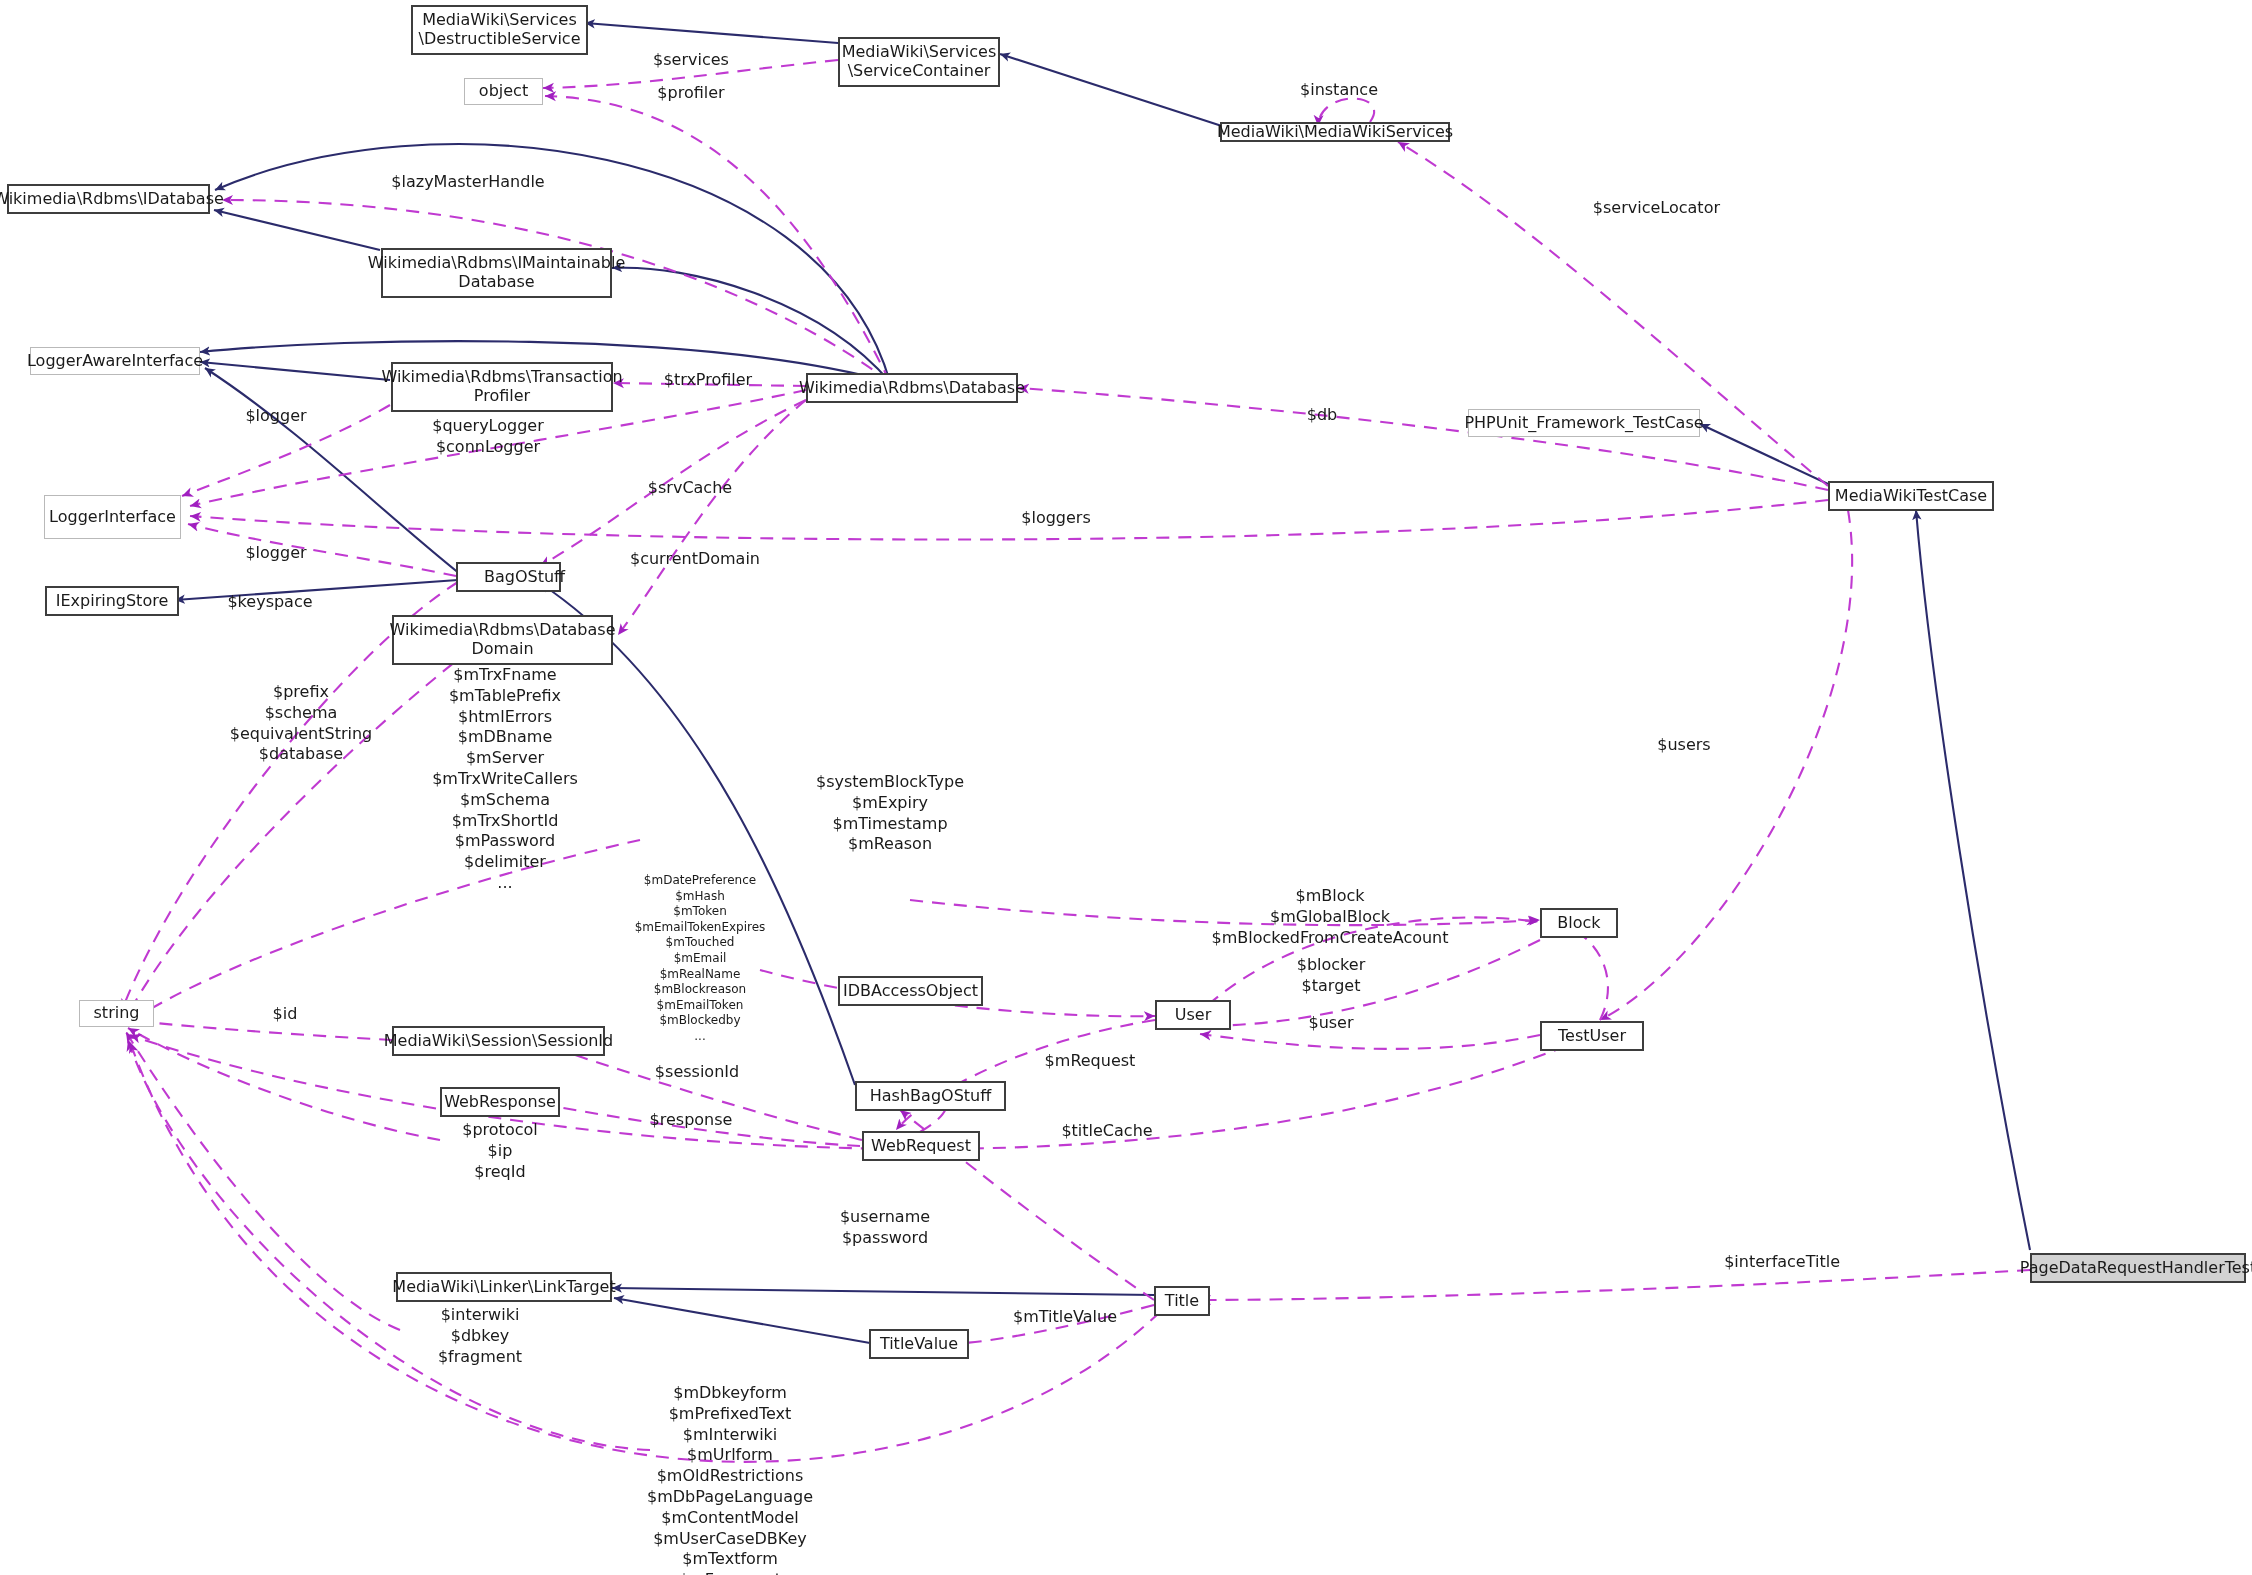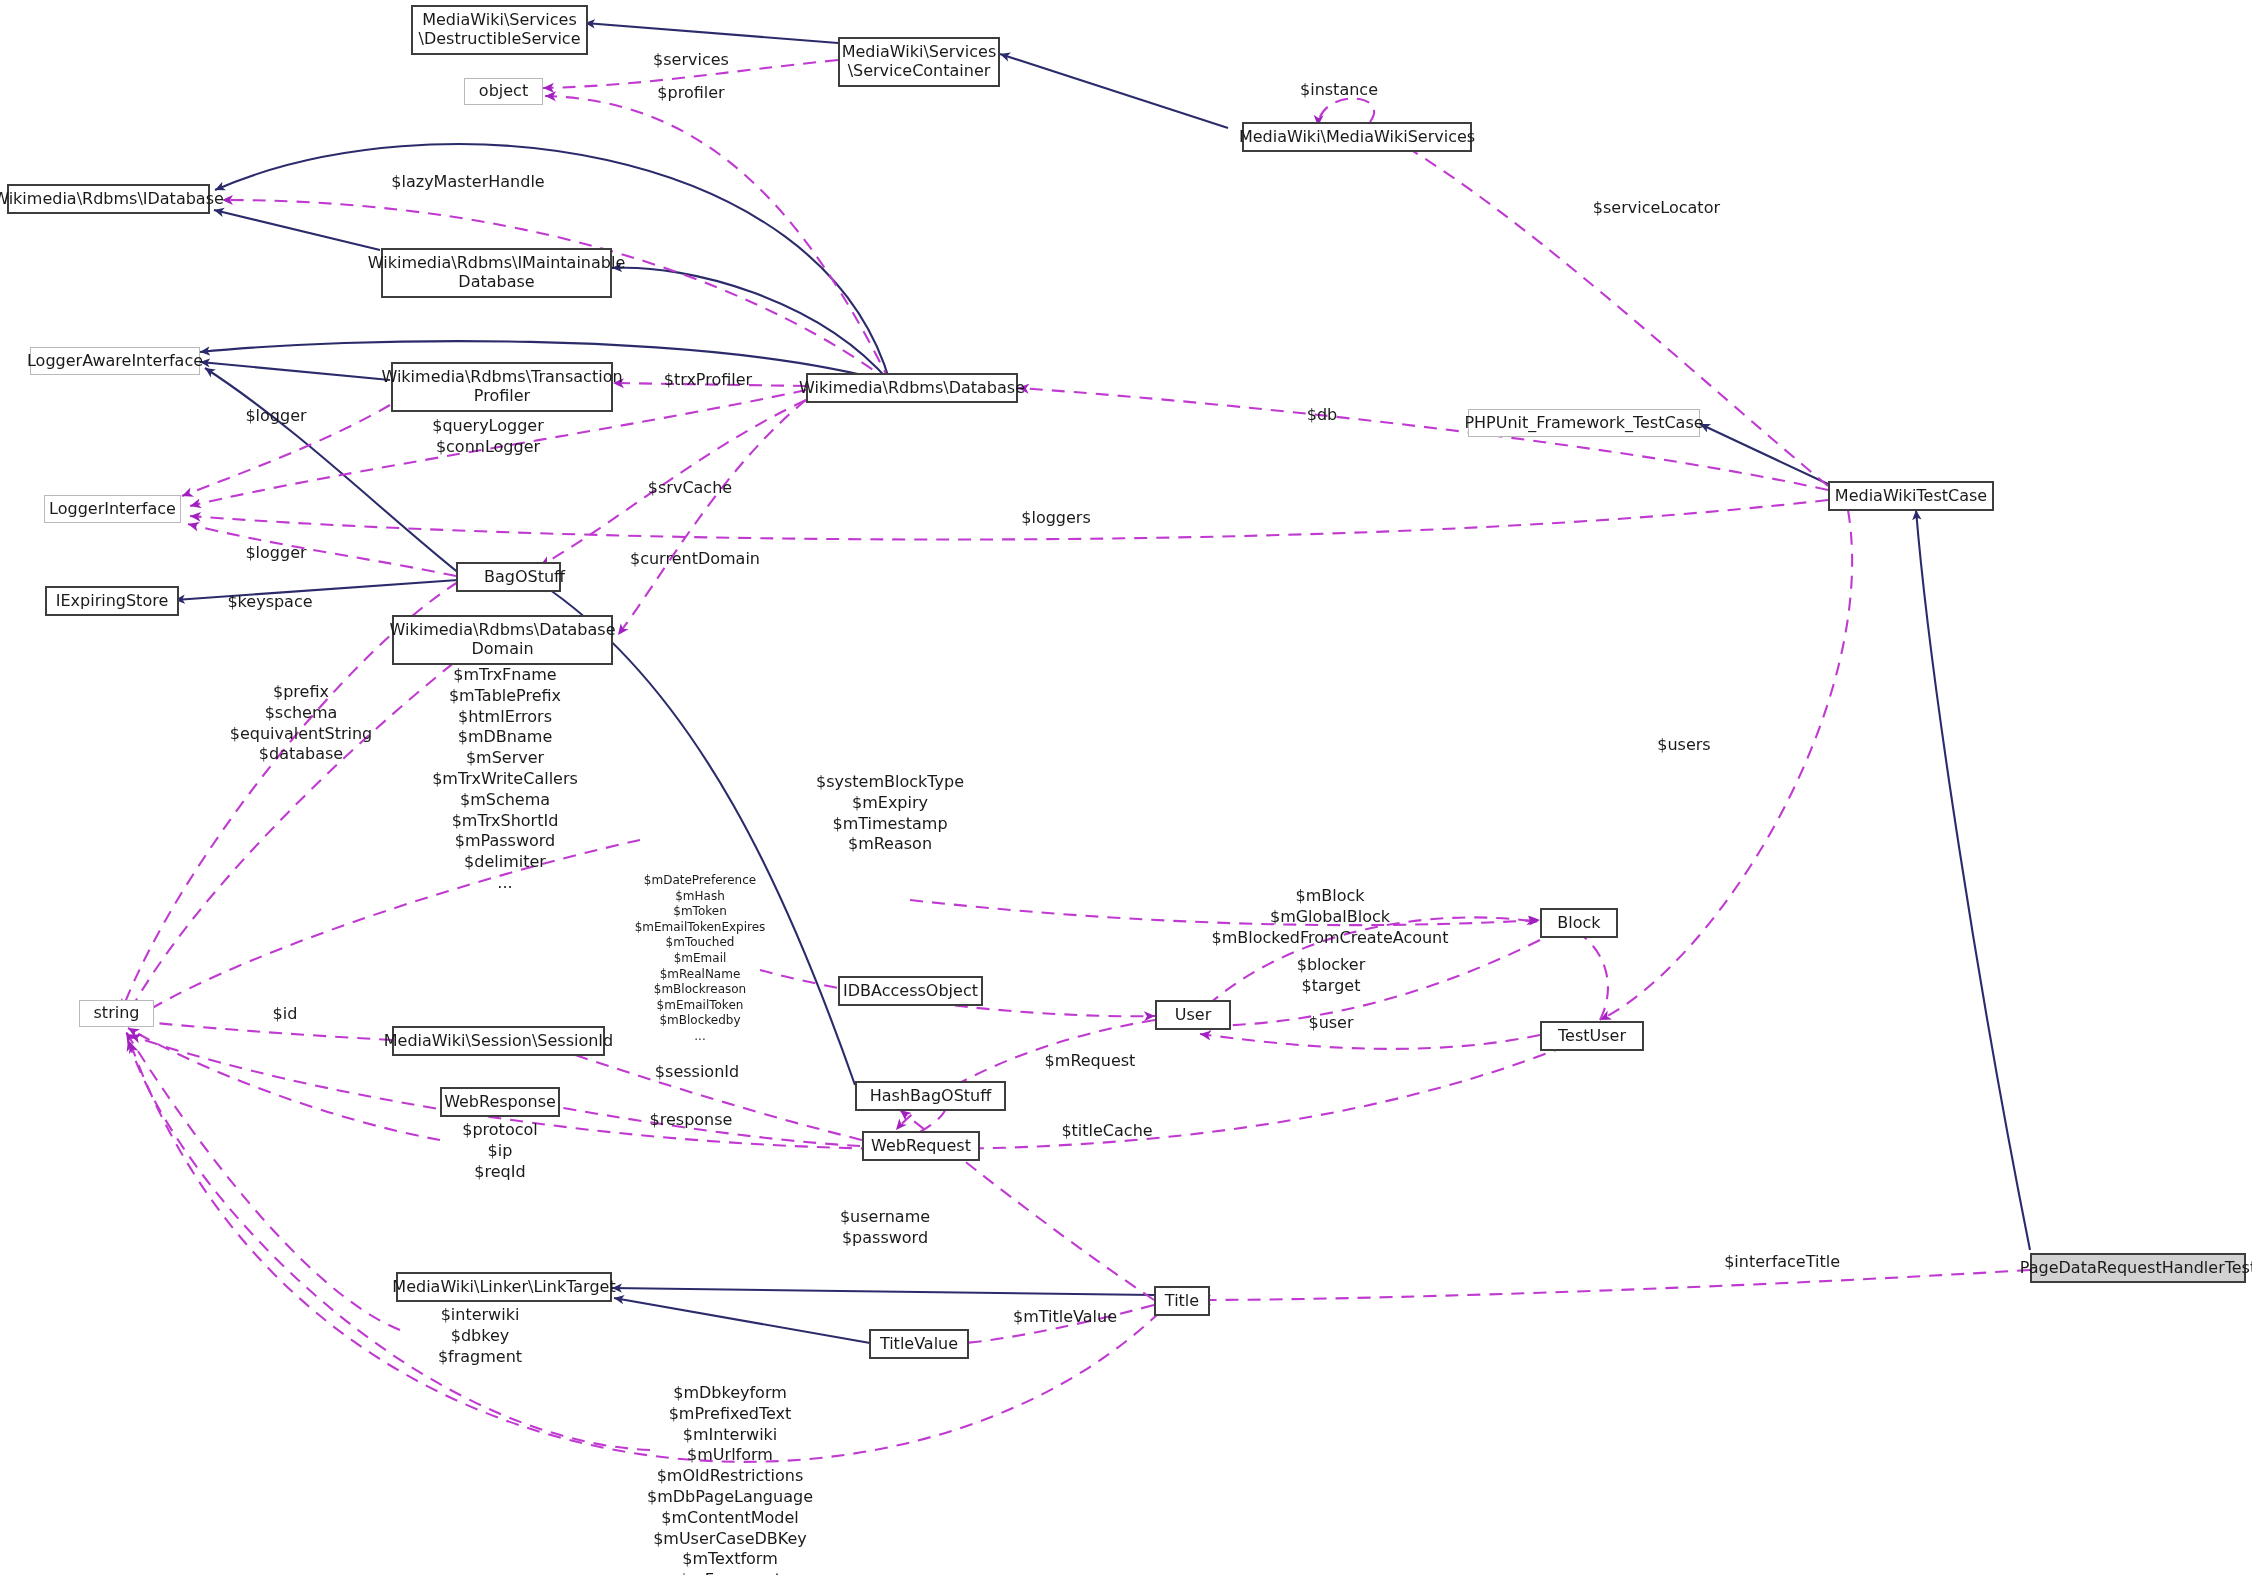--- a/index.html
+++ b/index.html
@@ -165,39 +165,39 @@
   </svg>
 
   <div class="node solid" style="left:411px;top:5px;width:177px;height:50px;font-size:16px;">MediaWiki\Services
 \DestructibleService</div>
 
   <div class="node solid" style="left:838px;top:37px;width:162px;height:50px;font-size:16px;">MediaWiki\Services
 \ServiceContainer</div>
 
   <div class="node light" style="left:464px;top:78px;width:79px;height:27px;font-size:16px;">object</div>
 
-  <div class="node solid" style="left:1220px;top:122px;width:230px;height:30px;font-size:16px;margin-left:22px;">MediaWiki\MediaWikiServices</div>
+  <div class="node solid" style="left:1220px;top:122px;width:230px;height:20px;font-size:16px;">MediaWiki\MediaWikiServices</div>
 
   <div class="node solid" style="left:7px;top:184px;width:203px;height:30px;font-size:16px;">Wikimedia\Rdbms\IDatabase</div>
 
   <div class="node solid" style="left:381px;top:248px;width:231px;height:50px;font-size:16px;">Wikimedia\Rdbms\IMaintainable
 Database</div>
 
   <div class="node light" style="left:30px;top:347px;width:170px;height:28px;font-size:16px;">LoggerAwareInterface</div>
 
   <div class="node solid" style="left:391px;top:362px;width:222px;height:50px;font-size:16px;">Wikimedia\Rdbms\Transaction
 Profiler</div>
 
   <div class="node solid" style="left:806px;top:373px;width:212px;height:30px;font-size:16px;">Wikimedia\Rdbms\Database</div>
 
   <div class="node light" style="left:1468px;top:409px;width:232px;height:28px;font-size:16px;">PHPUnit_Framework_TestCase</div>
 
   <div class="node solid" style="left:1828px;top:481px;width:166px;height:30px;font-size:16px;">MediaWikiTestCase</div>
 
-  <div class="node light" style="left:44px;top:495px;width:137px;height:28px;font-size:16px;">LoggerInterface</div>
+  <div class="node light" style="left:44px;top:495px;width:137px;height:44px;font-size:16px;">LoggerInterface</div>
 
   <div class="node solid" style="left:456px;top:562px;width:105px;height:30px;font-size:16px;padding-left:32px;">BagOStuff</div>
 
   <div class="node solid" style="left:45px;top:586px;width:134px;height:30px;font-size:16px;">IExpiringStore</div>
 
   <div class="node solid" style="left:392px;top:615px;width:221px;height:50px;font-size:16px;">Wikimedia\Rdbms\Database
 Domain</div>
 
   <div class="node light" style="left:79px;top:1000px;width:75px;height:27px;font-size:16px;">string</div>
 

